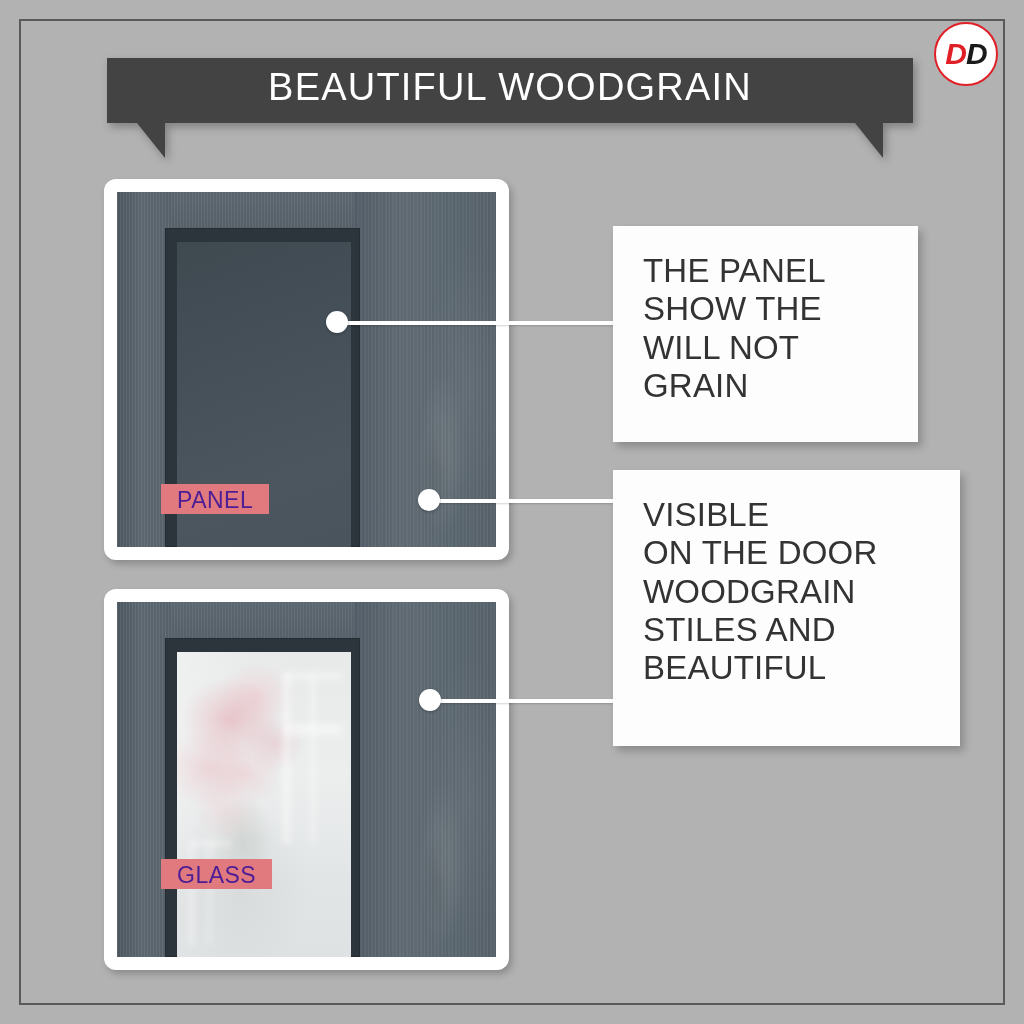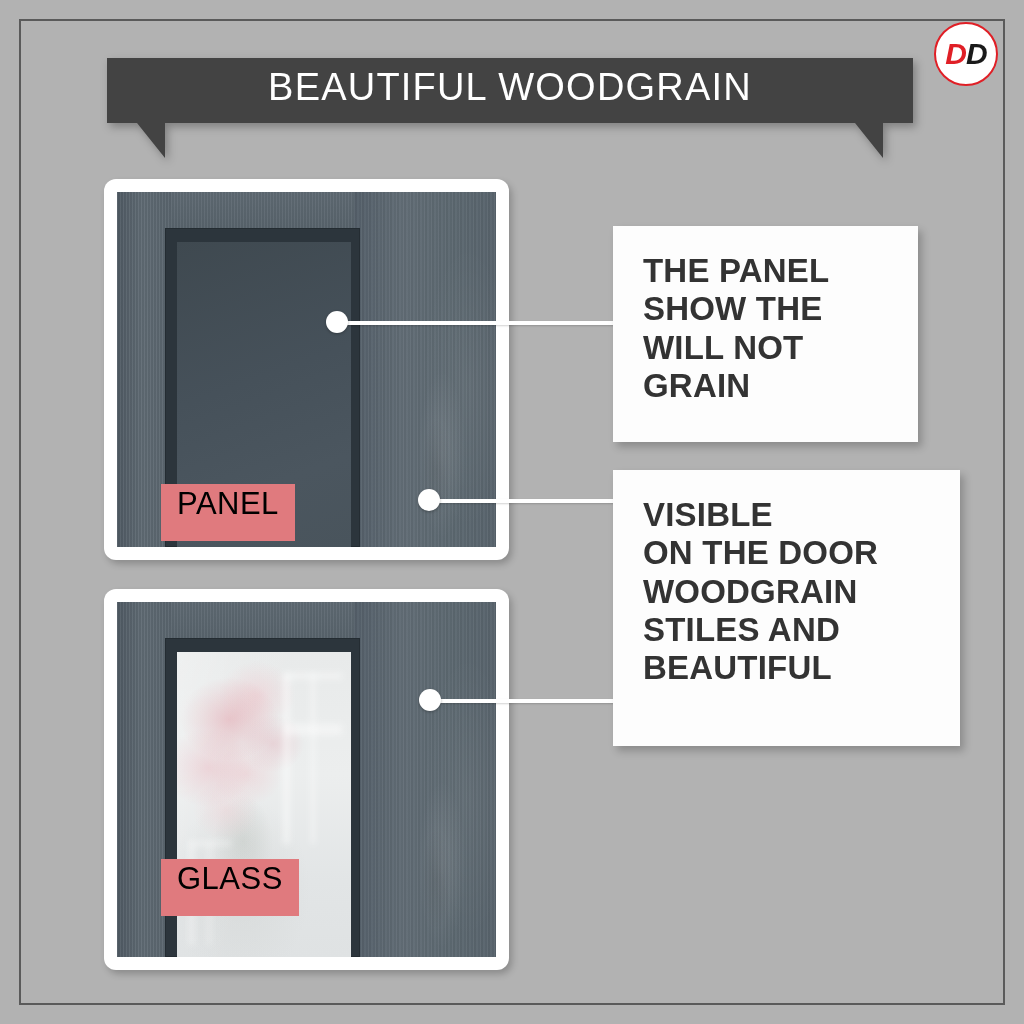--- a/index.html
+++ b/index.html
@@ -209,40 +209,40 @@
   }
   .glass-sheen {
     position:absolute; inset:0;
     background:linear-gradient(105deg, rgba(255,255,255,0.30) 0%, rgba(255,255,255,0.04) 30%, rgba(255,255,255,0) 60%);
   }
 
   
   .tag {
     position:absolute;
     background:#e07a7e;
-    color:#000000;
-    font-size:31px;
+    color:#4c1d95;
+    font-size:23px;
     font-weight:400;
     letter-spacing:0.5px;
-    padding:4px 16px 20px 16px;
+    padding:4px 16px 2px 16px;
     line-height:1.05;
     white-space:nowrap;
   }
   #tag-panel { left:161px; top:484px; }
   #tag-glass { left:161px; top:859px; }
 
   
   .callout {
     position:absolute;
     background:#fdfdfd;
     box-shadow:4px 5px 8px rgba(0,0,0,0.22);
     padding:26px 30px;
     color:#333333;
     font-size:33px;
-    font-weight:bold;
+    font-weight:normal;
     line-height:1.16;
     letter-spacing:0.2px;
   }
   #callout-panel { left:613px; top:226px; width:305px; height:216px; }
   #callout-grain { left:613px; top:470px; width:347px; height:276px; }
   .callout-line { display:block; white-space:nowrap; }
 
   
   .connector {
     position:absolute;

